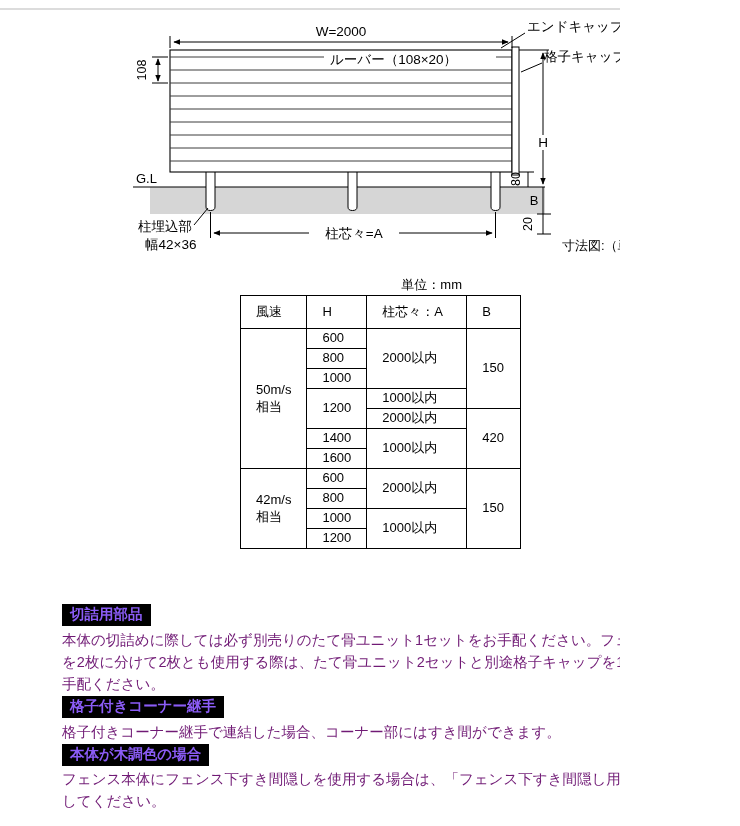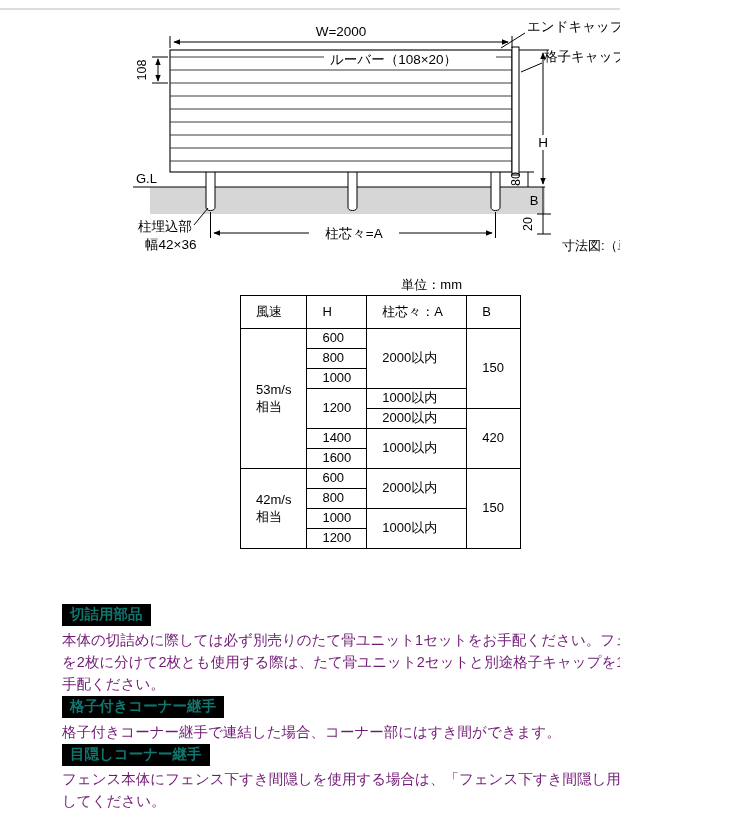--- a/index.html
+++ b/index.html
@@ -31,21 +31,21 @@
   }
   table.spec-table th { height:33px; }
   table.spec-table td { height:20px; }
 
   .note-bullet {
     position:absolute; top:575px; left:62px; width:628px;
     font-size:14.5px; line-height:22px; color:#000;
   }
   .section-title {
     position:absolute; left:62px;
-    background:#000; color:#0f766e; font-size:14.5px; font-weight:bold;
+    background:#000; color:#8b5cf6; font-size:14.5px; font-weight:bold;
     padding:1px 8px 2px 8px; line-height:19px; display:inline-block;
   }
   .section-body {
     position:absolute; left:62px; width:628px;
     font-size:14.5px; line-height:22px; color:#701a75;
   }
   .t1 { top:604px; } .b1 { top:629px; }
   .t2 { top:696px; } .b2 { top:721px; }
   .t3 { top:744px; } .b3 { top:768px; }
 </style>
@@ -159,21 +159,21 @@
         <col style="width:54px">
     </colgroup>
     <tbody>
       <tr>
         <th>風速</th>
         <th>H</th>
         <th>柱芯々：A</th>
         <th>B</th>
       </tr>
       <tr>
-        <td rowspan="7">53m/s相当</td>
+        <td rowspan="7">50m/s相当</td>
         <td>600</td>
         <td rowspan="3">2000以内</td>
         <td rowspan="4">150</td>
       </tr>
       <tr>
         <td>800</td>
       </tr>
       <tr>
         <td>1000</td>
       </tr>
@@ -211,15 +211,15 @@
     </tbody>
   </table>
 
 
   <div class="section-title t1">切詰用部品</div>
   <div class="section-body b1">本体の切詰めに際しては必ず別売りのたて骨ユニット1セットをお手配ください。フェンス本体を2枚に分けて2枚とも使用する際は、たて骨ユニット2セットと別途格子キャップを1セットお手配ください。</div>
 
   <div class="section-title t2">格子付きコーナー継手</div>
   <div class="section-body b2">格子付きコーナー継手で連結した場合、コーナー部にはすき間ができます。</div>
 
-  <div class="section-title t3">目隠しコーナー継手</div>
+  <div class="section-title t3">本体が木調色の場合</div>
   <div class="section-body b3">フェンス本体にフェンス下すき間隠しを使用する場合は、「フェンス下すき間隠し用」を選択してください。</div>
 </div>
 
 </body></html>

